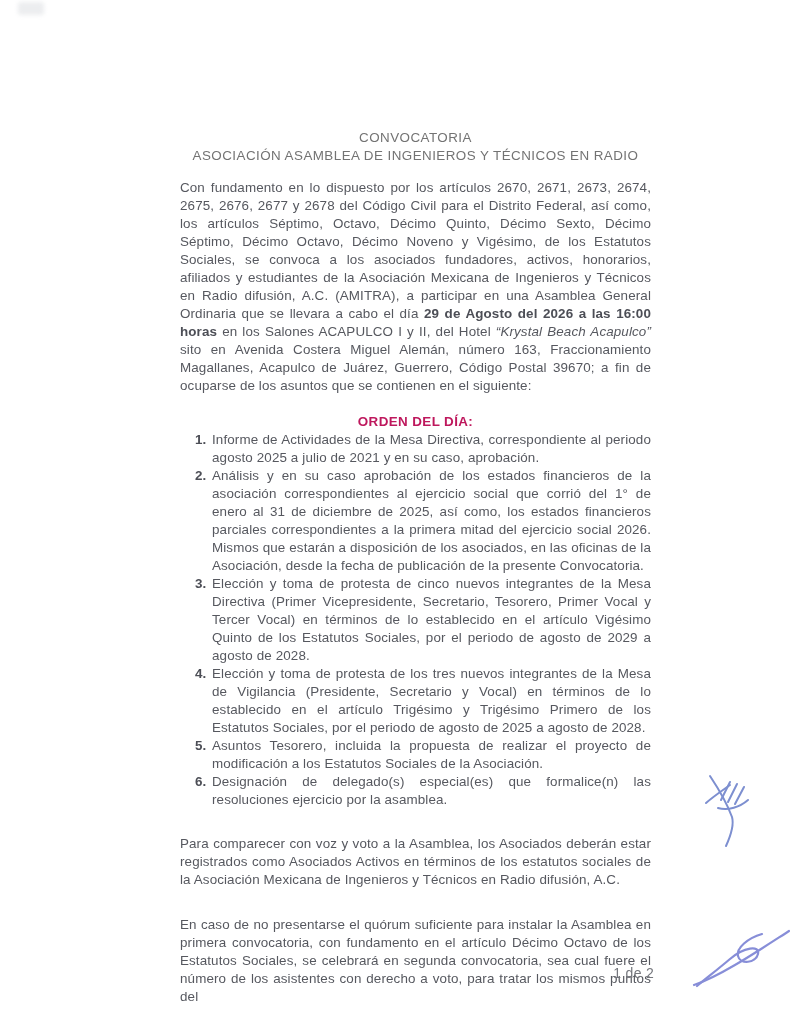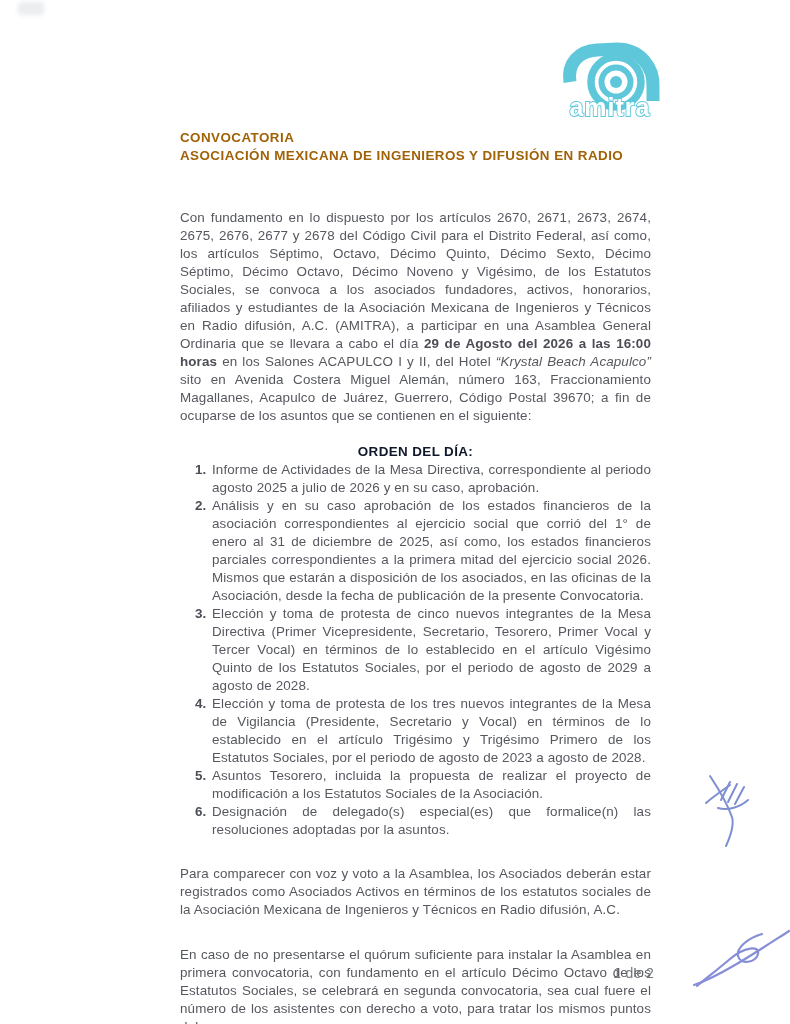--- a/index.html
+++ b/index.html
@@ -19,29 +19,29 @@
 
   
   .logo-wrap { position:absolute; left:556px; top:40px; width:106px; height:82px; }
   .logo-wrap svg { width:100%; height:100%; display:block; }
 
   
   .content {
     position:absolute; left:180px; top:129px; width:471px;
     color:#56585f; font-size:13.4px; line-height:18px; letter-spacing:.12px;
   }
-  .title-block { text-align:left; font-weight:bold; color:#a16207; letter-spacing:.45px; }
+  .title-block { text-align:center; font-weight:normal; color:#737373; letter-spacing:.45px; }
   .title-line { white-space:nowrap; }
 
-  .intro-paragraph { margin-top:44px; text-align:justify; }
+  .intro-paragraph { margin-top:14px; text-align:justify; }
   .intro-paragraph .seg-bold { font-weight:700; color:#4c4e56; }
   .intro-paragraph .seg-italic { font-style:italic; }
 
   .orden-heading {
-    margin-top:18px; text-align:center; font-weight:bold; color:#0f172a; letter-spacing:.4px;
+    margin-top:18px; text-align:center; font-weight:bold; color:#be185d; letter-spacing:.4px;
   }
   .orden-list { margin:0; }
   .orden-item { display:flex; }
   .orden-item .num {
     flex:0 0 32px; box-sizing:border-box; padding-left:15px;
     font-weight:700; color:#4c4e56;
   }
   .orden-item .txt { flex:1; text-align:justify; }
 
   .closing-paragraph { margin-top:26px; text-align:justify; }
@@ -58,67 +58,56 @@
   .sig-flourish { position:absolute; left:686px; top:918px; width:108px; height:86px; }
   .sig-initials svg, .sig-flourish svg { width:100%; height:100%; display:block; }
 </style>
 </head>
 <body>
 
 <div class="doc-page">
 
   <div class="scan-artifact"></div>
 
-  <div class="logo-wrap">
-    <svg viewBox="0 0 104 82">
-      <g fill="none" stroke="#5ec7da">
-        <circle cx="59" cy="42" r="25" stroke-width="7.5"></circle>
-        <circle cx="59" cy="42" r="14.5" stroke-width="6"></circle>
-      </g>
-      <circle cx="59" cy="42" r="6" fill="#5ec7da"></circle>
-      <path d="M 13 42 C 10 23 22 11 40 10 L 60 9 C 83 9 97 27 96 47 L 96 61" fill="none" stroke="#5ec7da" stroke-width="13"></path>
-      <text x="53" y="76" text-anchor="middle" font-size="25" font-weight="bold" fill="#ffffff" stroke="#5ec7da" stroke-width="1.8" paint-order="stroke" letter-spacing="1">amitra</text>
-    </svg>
-  </div>
 
   <div class="content">
 
     <div class="title-block">
       <div class="title-line">CONVOCATORIA</div>
-      <div class="title-line">ASOCIACIÓN MEXICANA DE INGENIEROS Y DIFUSIÓN EN RADIO</div>
+      <div class="title-line">ASOCIACIÓN ASAMBLEA DE INGENIEROS Y TÉCNICOS EN RADIO</div>
     </div>
 
     <p class="intro-paragraph"><span>Con fundamento en lo dispuesto por los artículos 2670, 2671, 2673, 2674, 2675, 2676, 2677 y 2678 del Código Civil para el Distrito Federal, así como, los artículos Séptimo, Octavo, Décimo Quinto, Décimo Sexto, Décimo Séptimo, Décimo Octavo, Décimo Noveno y Vigésimo, de los Estatutos Sociales, se convoca a los asociados fundadores, activos, honorarios, afiliados y estudiantes de la Asociación Mexicana de Ingenieros y Técnicos en Radio difusión, A.C. (AMITRA), a participar en una Asamblea General Ordinaria que se llevara a cabo el día </span><span class="seg-bold">29 de Agosto del 2026 a las 16:00 horas</span><span> en los Salones ACAPULCO I y II, del Hotel </span><span class="seg-italic">“Krystal Beach Acapulco”</span><span> sito en Avenida Costera Miguel Alemán, número 163, Fraccionamiento Magallanes, Acapulco de Juárez, Guerrero, Código Postal 39670; a fin de ocuparse de los asuntos que se contienen en el siguiente:</span></p>
 
     <div class="orden-heading">ORDEN DEL DÍA:</div>
 
     <div class="orden-list">
       <div class="orden-item">
         <span class="num">1.</span>
-        <span class="txt">Informe de Actividades de la Mesa Directiva, correspondiente al periodo agosto 2025 a julio de 2026 y en su caso, aprobación.</span>
+        <span class="txt">Informe de Actividades de la Mesa Directiva, correspondiente al periodo agosto 2025 a julio de 2021 y en su caso, aprobación.</span>
       </div>
       <div class="orden-item">
         <span class="num">2.</span>
         <span class="txt">Análisis y en su caso aprobación de los estados financieros de la asociación correspondientes al ejercicio social que corrió del 1° de enero al 31 de diciembre de 2025, así como, los estados financieros parciales correspondientes a la primera mitad del ejercicio social 2026. Mismos que estarán a disposición de los asociados, en las oficinas de la Asociación, desde la fecha de publicación de la presente Convocatoria.</span>
       </div>
       <div class="orden-item">
         <span class="num">3.</span>
         <span class="txt">Elección y toma de protesta de cinco nuevos integrantes de la Mesa Directiva (Primer Vicepresidente, Secretario, Tesorero, Primer Vocal y Tercer Vocal) en términos de lo establecido en el artículo Vigésimo Quinto de los Estatutos Sociales, por el periodo de agosto de 2029 a agosto de 2028.</span>
       </div>
       <div class="orden-item">
         <span class="num">4.</span>
-        <span class="txt">Elección y toma de protesta de los tres nuevos integrantes de la Mesa de Vigilancia (Presidente, Secretario y Vocal) en términos de lo establecido en el artículo Trigésimo y Trigésimo Primero de los Estatutos Sociales, por el periodo de agosto de 2023 a agosto de 2028.</span>
+        <span class="txt">Elección y toma de protesta de los tres nuevos integrantes de la Mesa de Vigilancia (Presidente, Secretario y Vocal) en términos de lo establecido en el artículo Trigésimo y Trigésimo Primero de los Estatutos Sociales, por el periodo de agosto de 2025 a agosto de 2028.</span>
       </div>
       <div class="orden-item">
         <span class="num">5.</span>
         <span class="txt">Asuntos Tesorero, incluida la propuesta de realizar el proyecto de modificación a los Estatutos Sociales de la Asociación.</span>
       </div>
       <div class="orden-item">
         <span class="num">6.</span>
-        <span class="txt">Designación de delegado(s) especial(es) que formalice(n) las resoluciones adoptadas por la asuntos.</span>
+        <span class="txt">Designación de delegado(s) especial(es) que formalice(n) las resoluciones ejercicio por la asamblea.</span>
       </div>
     </div>
 
     <p class="closing-paragraph">Para comparecer con voz y voto a la Asamblea, los Asociados deberán estar registrados como Asociados Activos en términos de los estatutos sociales de la Asociación Mexicana de Ingenieros y Técnicos en Radio difusión, A.C.</p>
 
     <p class="closing-paragraph second">En caso de no presentarse el quórum suficiente para instalar la Asamblea en primera convocatoria, con fundamento en el artículo Décimo Octavo de los Estatutos Sociales, se celebrará en segunda convocatoria, sea cual fuere el número de los asistentes con derecho a voto, para tratar los mismos puntos del</p>
 
   </div>
 
   <div class="page-number">1 de 2</div>

